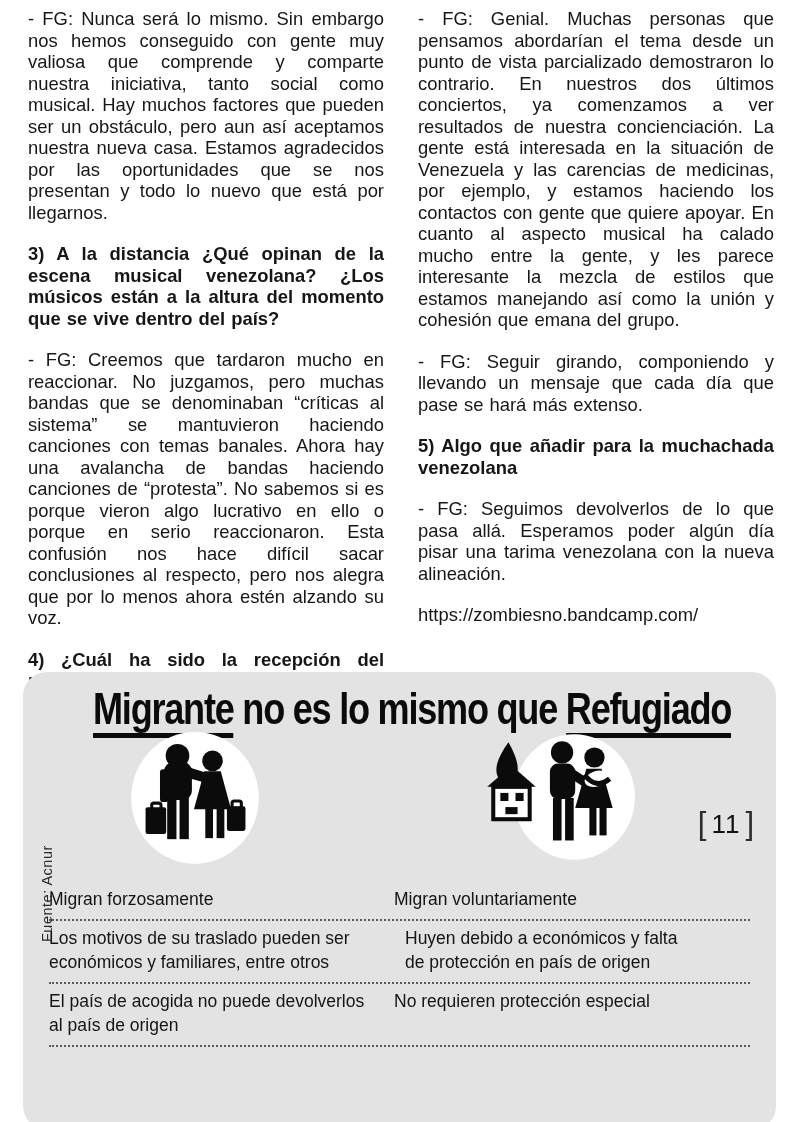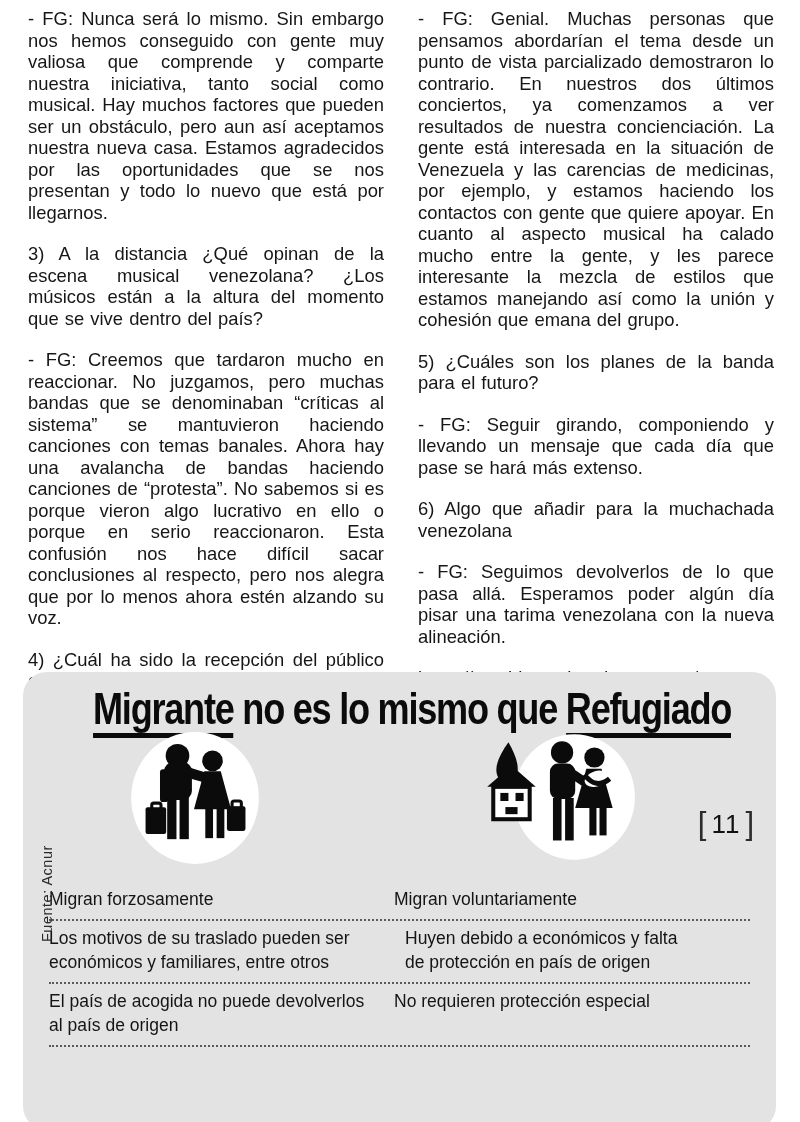--- a/index.html
+++ b/index.html
@@ -9,21 +9,21 @@
   
   .article {
     position: absolute; top: 8px; left: 28px; width: 746px;
     display: flex; gap: 34px;
   }
   .col { width: 360px; }
   .col p {
     font-size: 18.4px; line-height: 21.5px; text-align: justify;
     margin-bottom: 20px; color: #161616; word-spacing: 1px;
   }
-  .col p.q { font-weight: normal; }
+  .col p.q { font-weight: bold; }
   .col p.link-line { text-align: left; margin-bottom: 0; }
   .col a { color: #161616; text-decoration: none; }
 
   
   .infobox {
     position: absolute; top: 672px; left: 23px; width: 753px; height: 458px;
     background: #e4e3e3; border-radius: 24px; overflow: hidden;
   }
   .info-title {
     margin-top: 12px; text-align: center; white-space: nowrap;
@@ -62,23 +62,22 @@
 
 <div class="article">
   <div class="col">
     <p>- FG: Nunca será lo mismo. Sin embargo nos hemos conseguido con gente muy valiosa que comprende y comparte nuestra iniciativa, tanto social como musical. Hay muchos factores que pueden ser un obstáculo, pero aun así aceptamos nuestra nueva casa. Estamos agradecidos por las oportunidades que se nos presentan y todo lo nuevo que está por llegarnos.</p>
     <p class="q">3) A la distancia ¿Qué opinan de la escena musical venezolana? ¿Los músicos están a la altura del momento que se vive dentro del país?</p>
     <p>- FG: Creemos que tardaron mucho en reaccionar. No juzgamos, pero muchas bandas que se denominaban “críticas al sistema” se mantuvieron haciendo canciones con temas banales. Ahora hay una avalancha de bandas haciendo canciones de “protesta”. No sabemos si es porque vieron algo lucrativo en ello o porque en serio reaccionaron. Esta confusión nos hace difícil sacar conclusiones al respecto, pero nos alegra que por lo menos ahora estén alzando su voz.</p>
     <p class="q">4) ¿Cuál ha sido la recepción del público europeo a su propuesta?</p>
   </div>
   <div class="col">
     <p>- FG: Genial. Muchas personas que pensamos abordarían el tema desde un punto de vista parcializado demostraron lo contrario. En nuestros dos últimos conciertos, ya comenzamos a ver resultados de nuestra concienciación. La gente está interesada en la situación de Venezuela y las carencias de medicinas, por ejemplo, y estamos haciendo los contactos con gente que quiere apoyar. En cuanto al aspecto musical ha calado mucho entre la gente, y les parece interesante la mezcla de estilos que estamos manejando así como la unión y cohesión que emana del grupo.</p>
-    <p class="q">5) ¿Cuáles son los planes de la banda para el futuro?</p>
     <p>- FG: Seguir girando, componiendo y llevando un mensaje que cada día que pase se hará más extenso.</p>
-    <p class="q">6) Algo que añadir para la muchachada venezolana</p>
+    <p class="q">5) Algo que añadir para la muchachada venezolana</p>
     <p>- FG: Seguimos devolverlos de lo que pasa allá. Esperamos poder algún día pisar una tarima venezolana con la nueva alineación.</p>
     <p class="link-line"><a href="#">https://zombiesno.bandcamp.com/</a></p>
   </div>
 </div>
 
 <div class="infobox">
 
   <div class="info-title">
     <span class="squeeze">
       <span class="uline">Migrante</span><span> no es lo mismo que </span><span class="uline">Refugiado</span>

